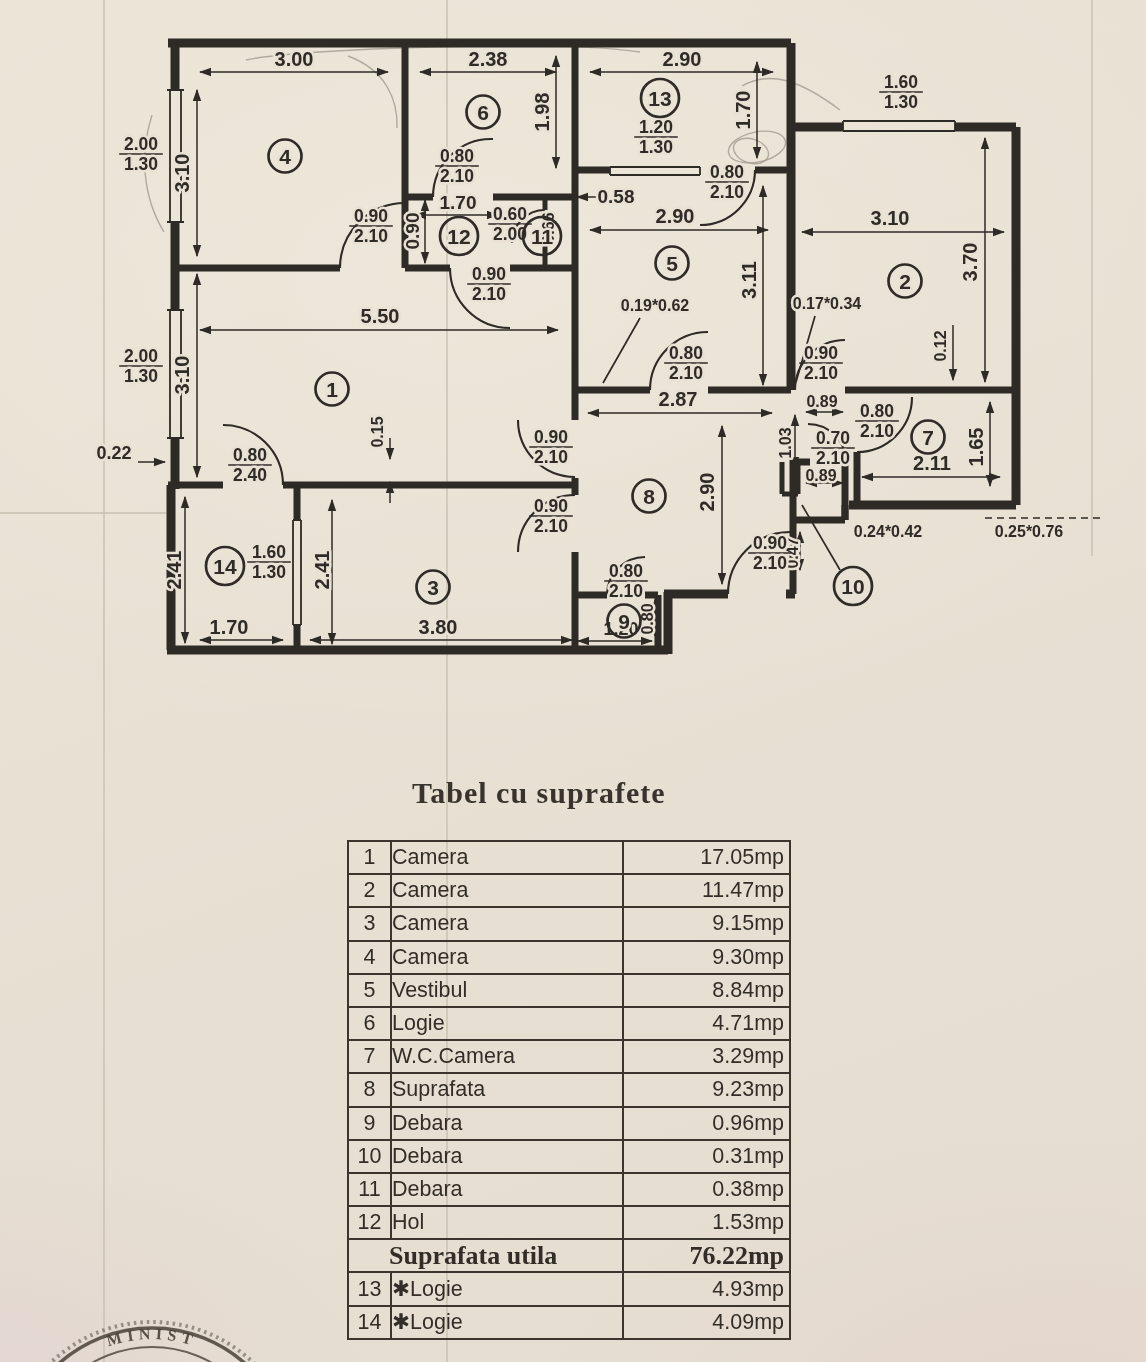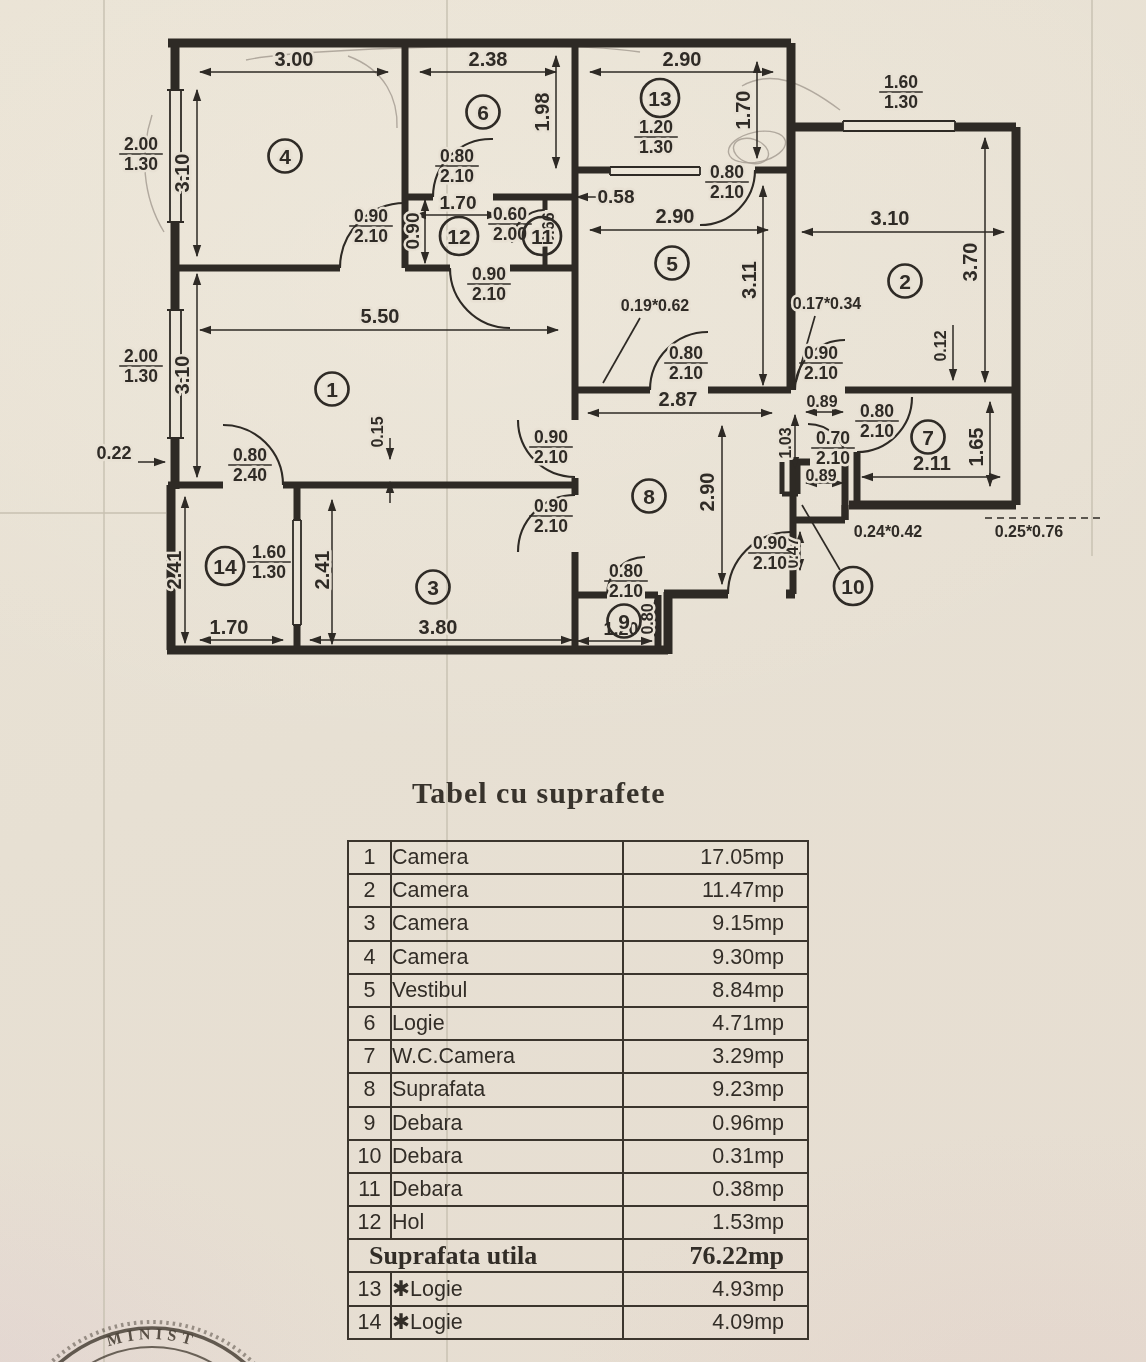--- a/index.html
+++ b/index.html
@@ -26,23 +26,23 @@
   .plan-text circle{fill:none;stroke:#2f2b26;stroke-width:2.7;}
   .title{position:absolute;left:412px;top:776px;width:320px;
     font-family:"Liberation Serif",serif;font-weight:700;font-size:30px;
     letter-spacing:1px;color:#38332c;}
   table.surfaces{position:absolute;left:347px;top:840px;width:431px;
     border-collapse:collapse;table-layout:fixed;color:#322d27;}
   .surfaces td{border:2.4px solid #3b352d;height:31.2px;font-size:21.5px;
     overflow:hidden;white-space:nowrap;padding:0;}
   .surfaces td.nr{width:41px;text-align:center;}
   .surfaces td.name{width:230px;}
-  .surfaces td.val{width:160px;text-align:right;padding-right:23px;}
+  .surfaces td.val{width:160px;text-align:right;padding-right:5px;}
   .surfaces tr.total td{font-family:"Liberation Serif",serif;font-weight:700;font-size:26px;}
-  .surfaces tr.total td.name{padding-left:20px;margin-top:33px;}
+  .surfaces tr.total td.name{padding-left:40px;margin-top:33px;}
   .stamp-text{font-family:"Liberation Serif",serif;font-weight:700;}
 </style>
 </head>
 <body>
 
 <div class="page">
 
   <svg class="layer" width="1146" height="1362" viewBox="0 0 1146 1362">
     <g class="folds">
       <line x1="104" y1="0" x2="104" y2="1362"></line>

